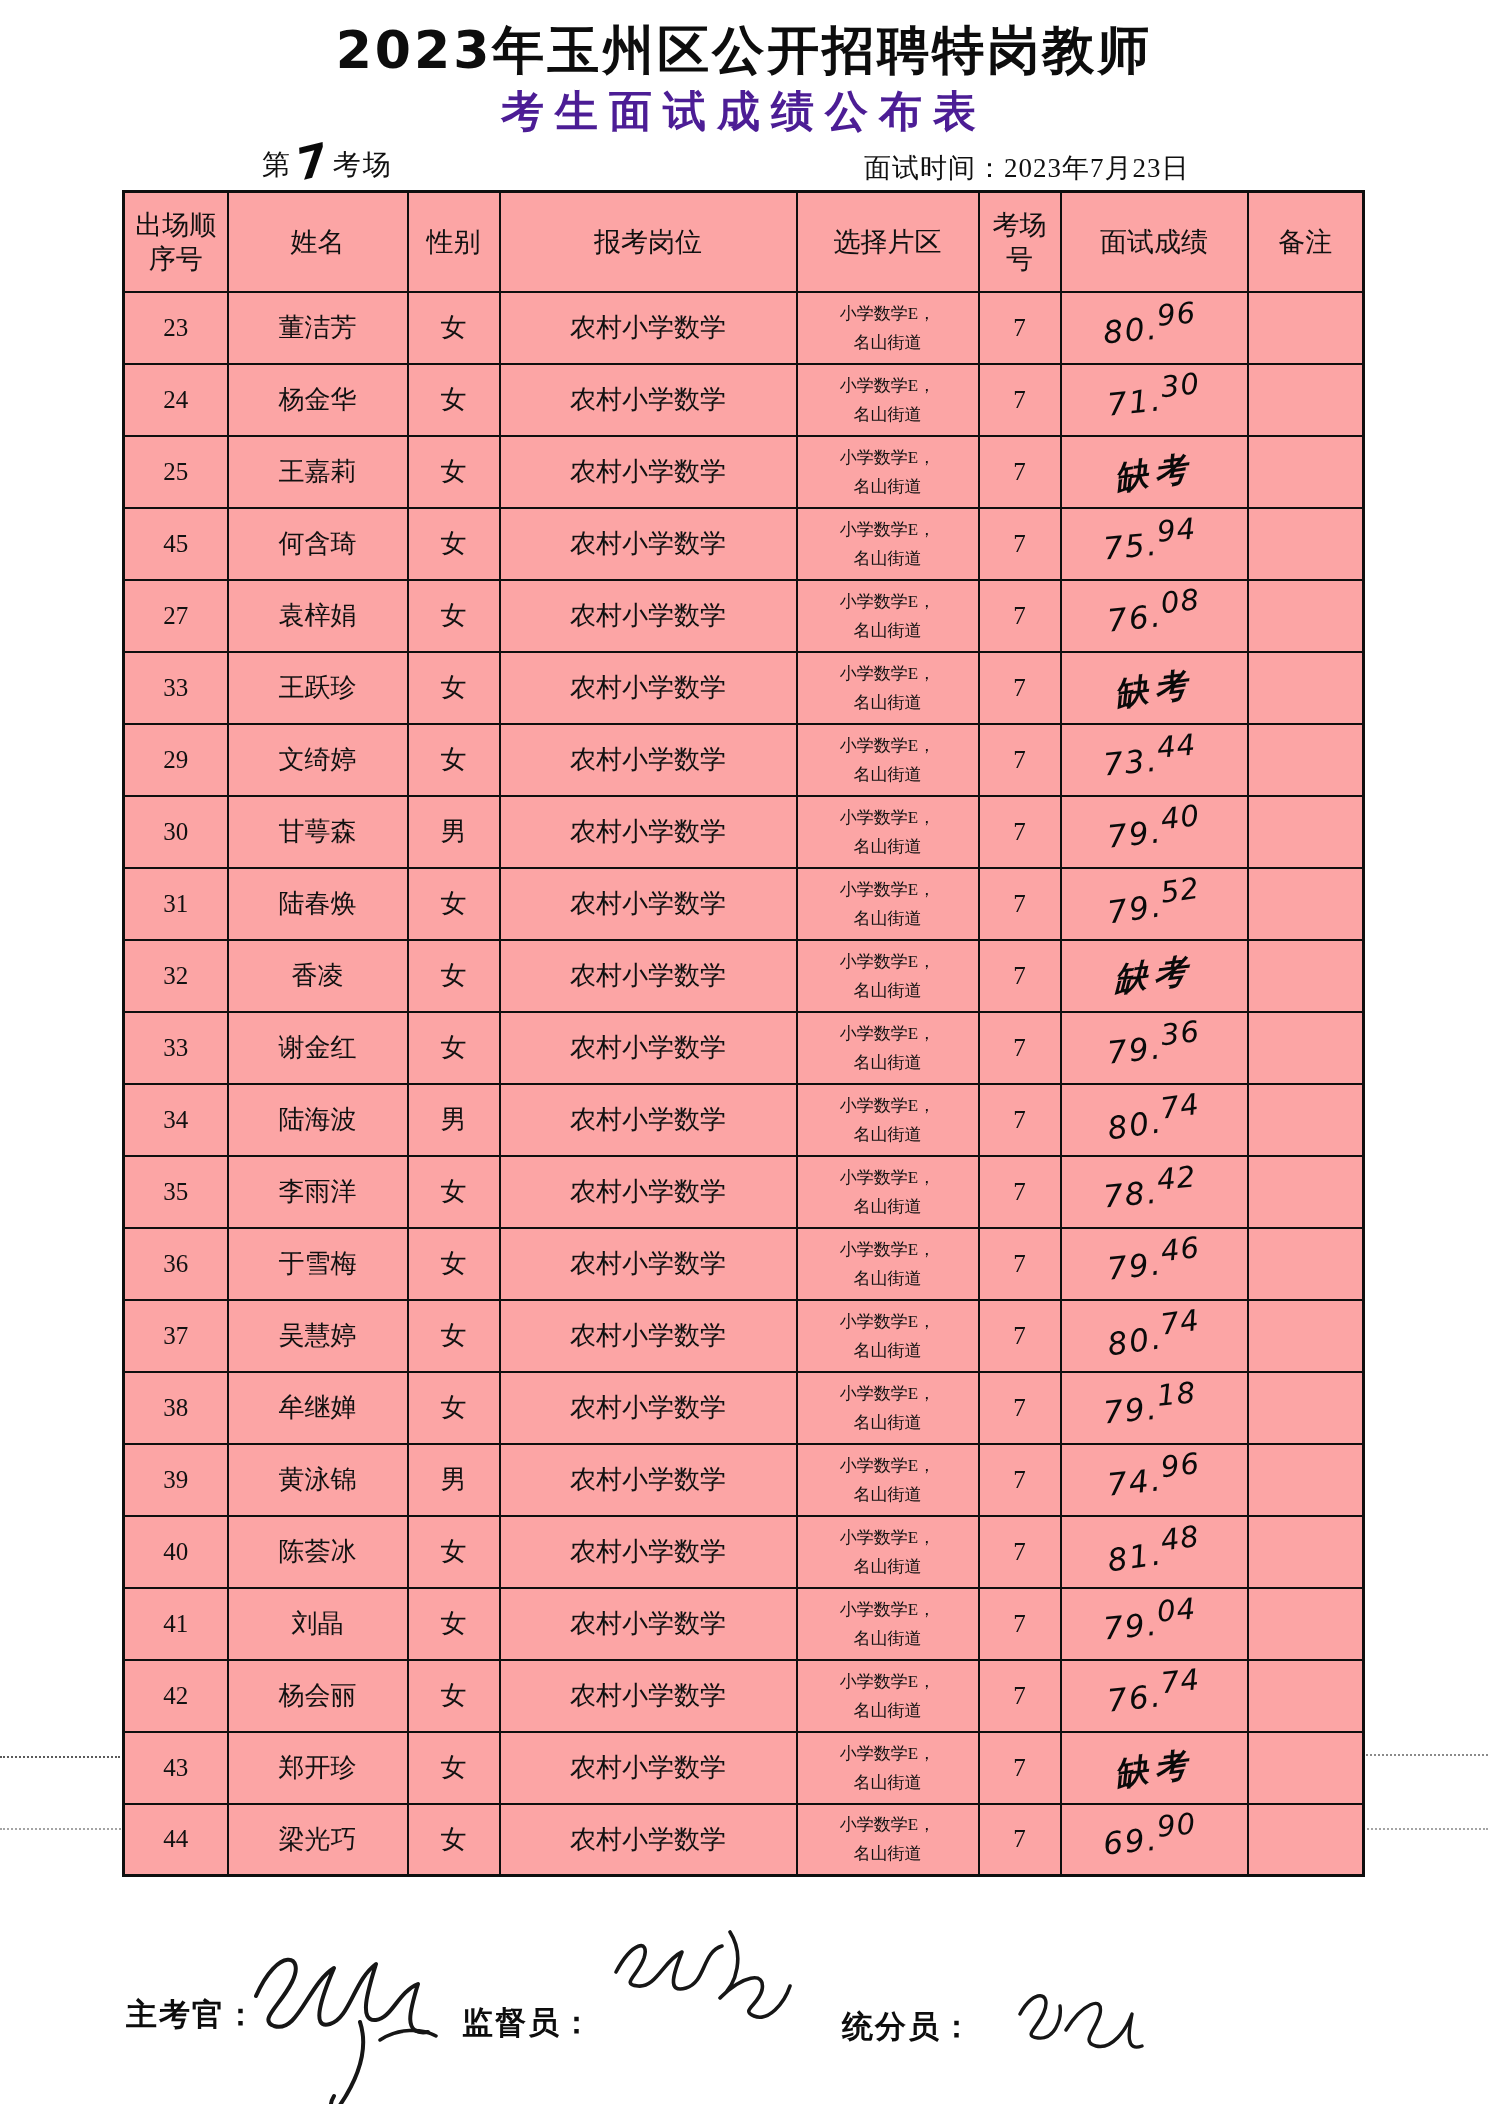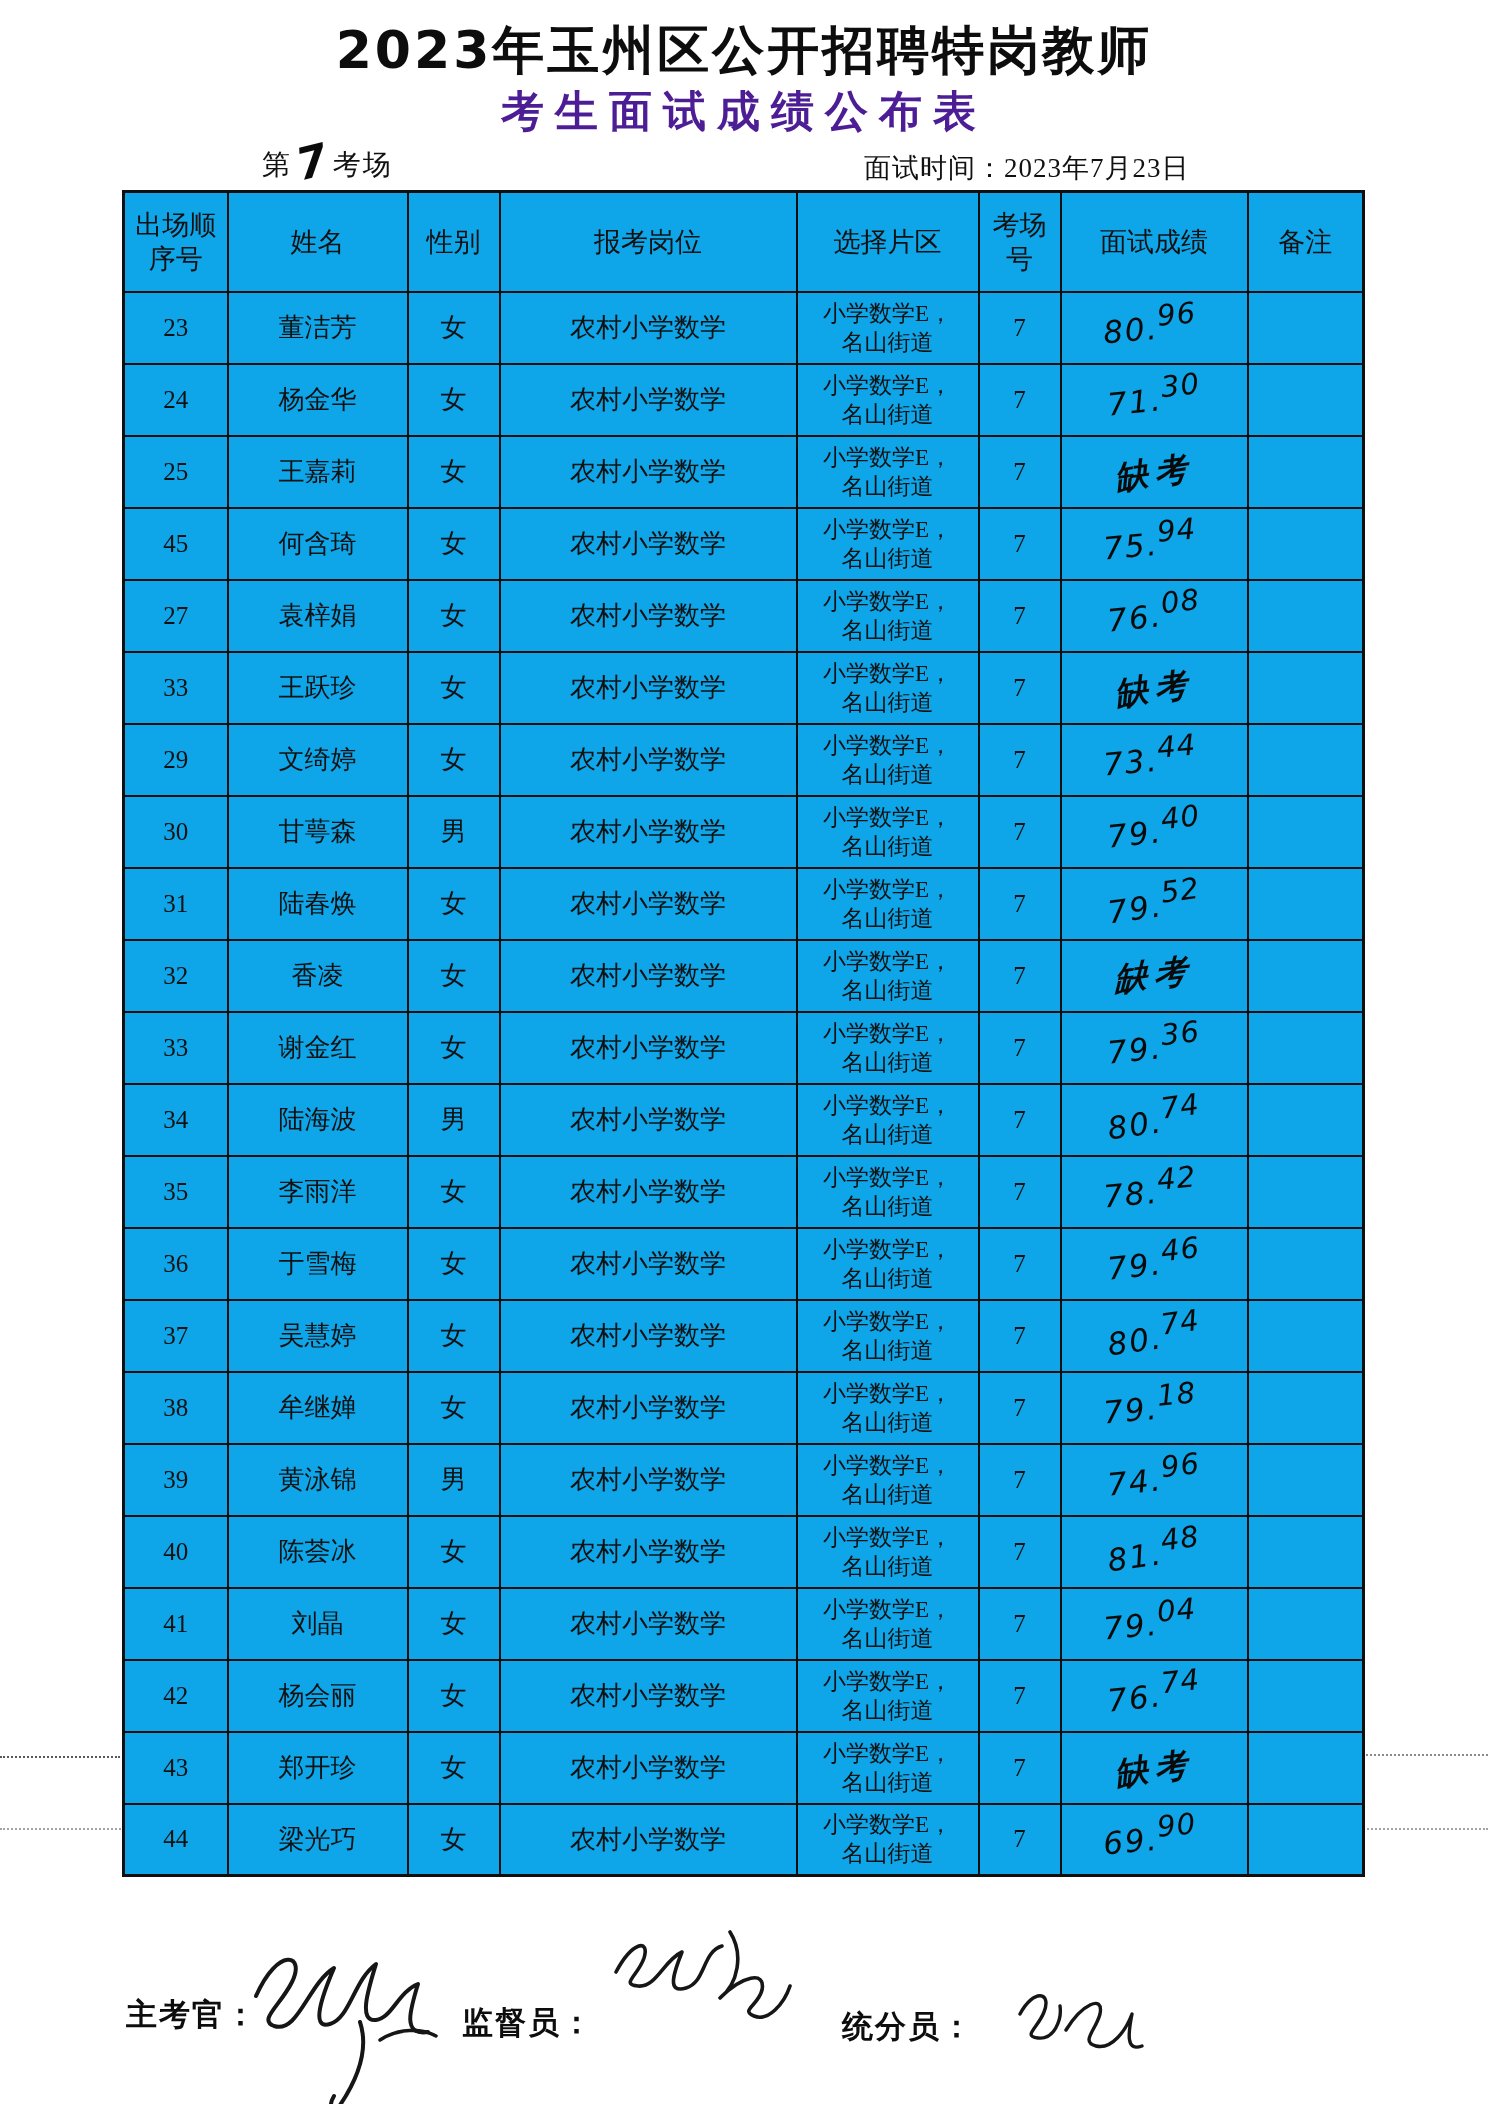--- a/index.html
+++ b/index.html
@@ -36,33 +36,33 @@
     margin:0 4px;
   }
   .time{position:absolute;left:864px;top:12px;font-size:27px;letter-spacing:1px;}
 
   
   table.results{
     border-collapse:collapse;
     margin:2px 0 0 122px;
     table-layout:fixed;width:1240px;
     border:3px solid #0f0f0f;
-    background:#0ea5e9;
+    background:#fca5a5;
     position:relative;z-index:2;
   }
   .results th,.results td{
     border:2px solid #0f0f0f;
     text-align:center;vertical-align:middle;
     padding:0;overflow:hidden;
   }
   .results thead tr{height:100px;}
   .results tbody tr{height:72px;}
   .results th{font-size:27px;font-weight:normal;line-height:34px;}
   .results td{font-size:26px;}
-  td.c-district{font-size:23px;line-height:29px;}
+  td.c-district{font-size:17px;line-height:29px;}
   td.c-order,td.c-venue{font-size:25px;font-family:"Liberation Serif",serif;}
 
   
   .hand{font-family:"DejaVu Sans",sans-serif;font-style:italic;color:#0a0a0a;}
   .score{
     display:inline-block;font-size:31px;font-weight:500;
     letter-spacing:2px;transform:rotate(-6deg);
     white-space:nowrap;
   }
   .score .dec{position:relative;top:-13px;font-size:29px;letter-spacing:1px;}

